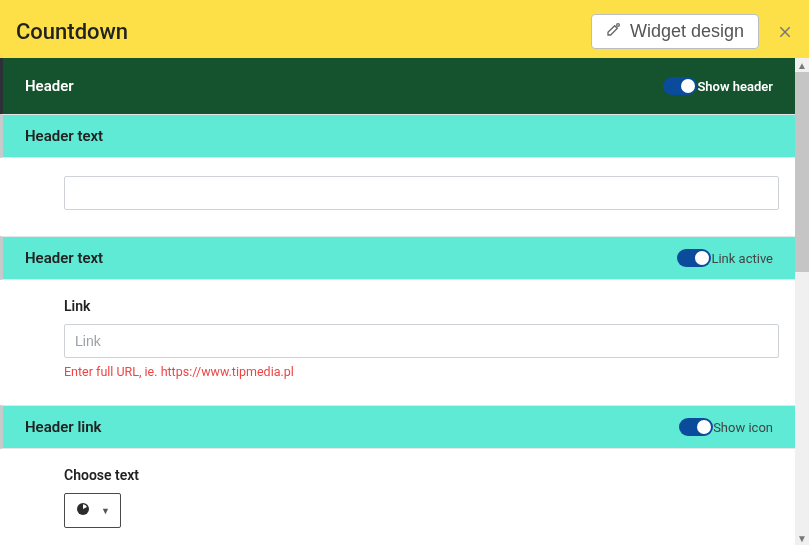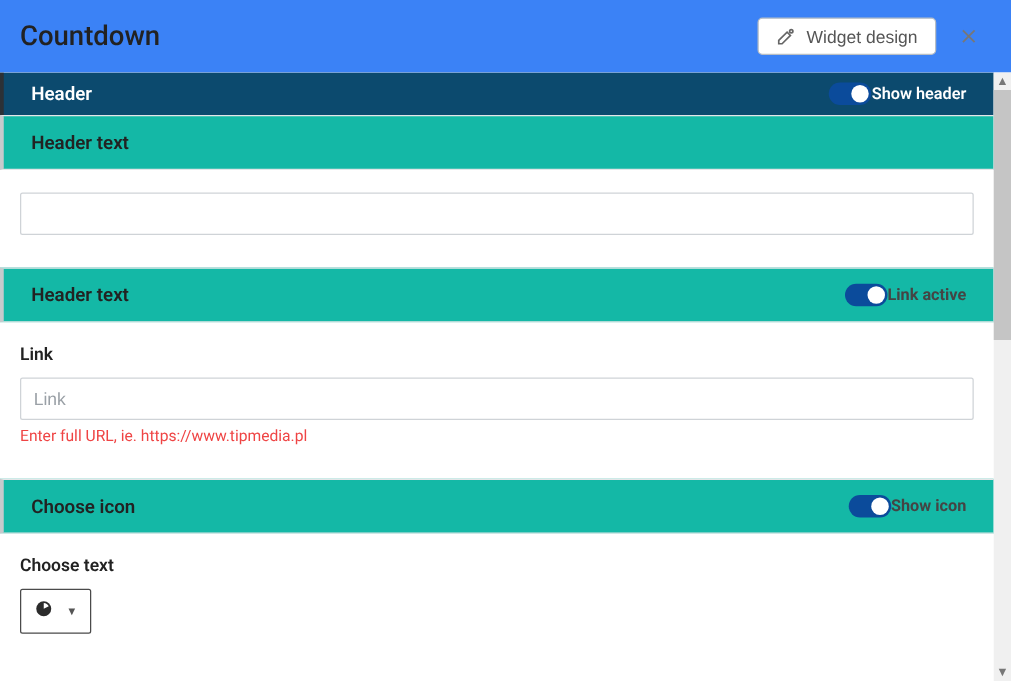--- a/index.html
+++ b/index.html
@@ -10,43 +10,43 @@
     font-size: 14px;
     width: 809px;
     height: 545px;
     overflow: hidden;
     position: relative;
   }
   .top-bar {
     display: flex;
     align-items: center;
     justify-content: space-between;
-    padding: 14px 24px 14px 16px;
-    background: #3b82f6;
+    padding: 14px 14px 14px 16px;
+    background: #fde047;
   }
   .title {
     font-size: 22px;
     font-weight: 500;
     color: #222;
   }
   .top-right {
     display: flex;
     align-items: center;
     gap: 16px;
   }
   .widget-design-btn {
     border: 1px solid #b8bec4;
     background: #fff;
     border-radius: 4px;
     padding: 6px 14px;
     display: flex;
     align-items: flex-start;
     gap: 8px;
     color: #555;
-    font-size: 14px;
+    font-size: 18px;
     cursor: pointer;
   }
   .widget-design-btn .icon {
     width: 16px;
     height: 16px;
     display: inline-flex;
     align-items: center;
     justify-content: center;
   }
   .close-btn {
@@ -71,51 +71,51 @@
     width: 14px;
   }
   .scroll-area::-webkit-scrollbar-track {
     background: #f0f0f0;
   }
   .scroll-area::-webkit-scrollbar-thumb {
     background: #c5c5c5;
     border-radius: 0;
   }
   .section-header {
-    background: #0c4a6e;
+    background: #14532d;
     color: #fff;
-    padding: 8px 22px;
+    padding: 19px 22px;
     display: flex;
     align-items: center;
     justify-content: space-between;
     font-weight: 600;
     font-size: 15px;
     border-left: 3px solid #2c3136;
   }
   .sub-header {
-    background: #14b8a6;
+    background: #5eead4;
     border-top: 1px solid #e4e6e8;
     border-bottom: 1px solid #e4e6e8;
     padding: 12px 22px;
     font-weight: 600;
     font-size: 15px;
     color: #222;
     display: flex;
     align-items: center;
     justify-content: space-between;
     border-left: 3px solid #c7cacc;
   }
   .toggle-wrap {
     display: flex;
     align-items: center;
     gap: 0;
     font-size: 13px;
     font-weight: 600;
   }
-  .toggle-wrap.grey-label { font-weight: 700; color:#444;padding-left:36px; }
+  .toggle-wrap.grey-label { font-weight: 400; color:#444;padding-left:36px; }
   .toggle-wrap.white-label { color: #fff; }
   .toggle {
     width: 34px;
     height: 18px;
     border-radius: 10px;
     background: #0b4b9b;
     position: relative;
     cursor: pointer;
   }
   .toggle .knob {
@@ -123,20 +123,21 @@
     top: 2px;
     right: 2px;
     width: 14px;
     height: 14px;
     background: #fff;
     border-radius: 50%;
   }
   .section-body {
     padding: 18px 16px 26px 16px;
     background: #fff;
+    margin-left: 48px;
   }
   .field-label {
     font-weight: 600;
     color: #222;
     margin-bottom: 10px;
     font-size: 14px;
   }
   .text-input {
     width: 100%;
     height: 34px;
@@ -232,21 +233,21 @@
       <span>Link active</span>
     </div>
   </div>
   <div class="section-body">
     <div class="field-label">Link</div>
     <input type="text" class="text-input" placeholder="Link" style="">
     <div class="helper">Enter full URL, ie. https://www.tipmedia.pl</div>
   </div>
 
   <div class="sub-header">
-    <span>Choose icon</span>
+    <span>Header link</span>
     <div class="toggle-wrap grey-label">
       <div class="toggle">
           <div class="knob"></div>
         </div>
       <span>Show icon</span>
     </div>
   </div>
   <div class="section-body">
     <div class="field-label">Choose text</div>
     <div class="icon-picker">

